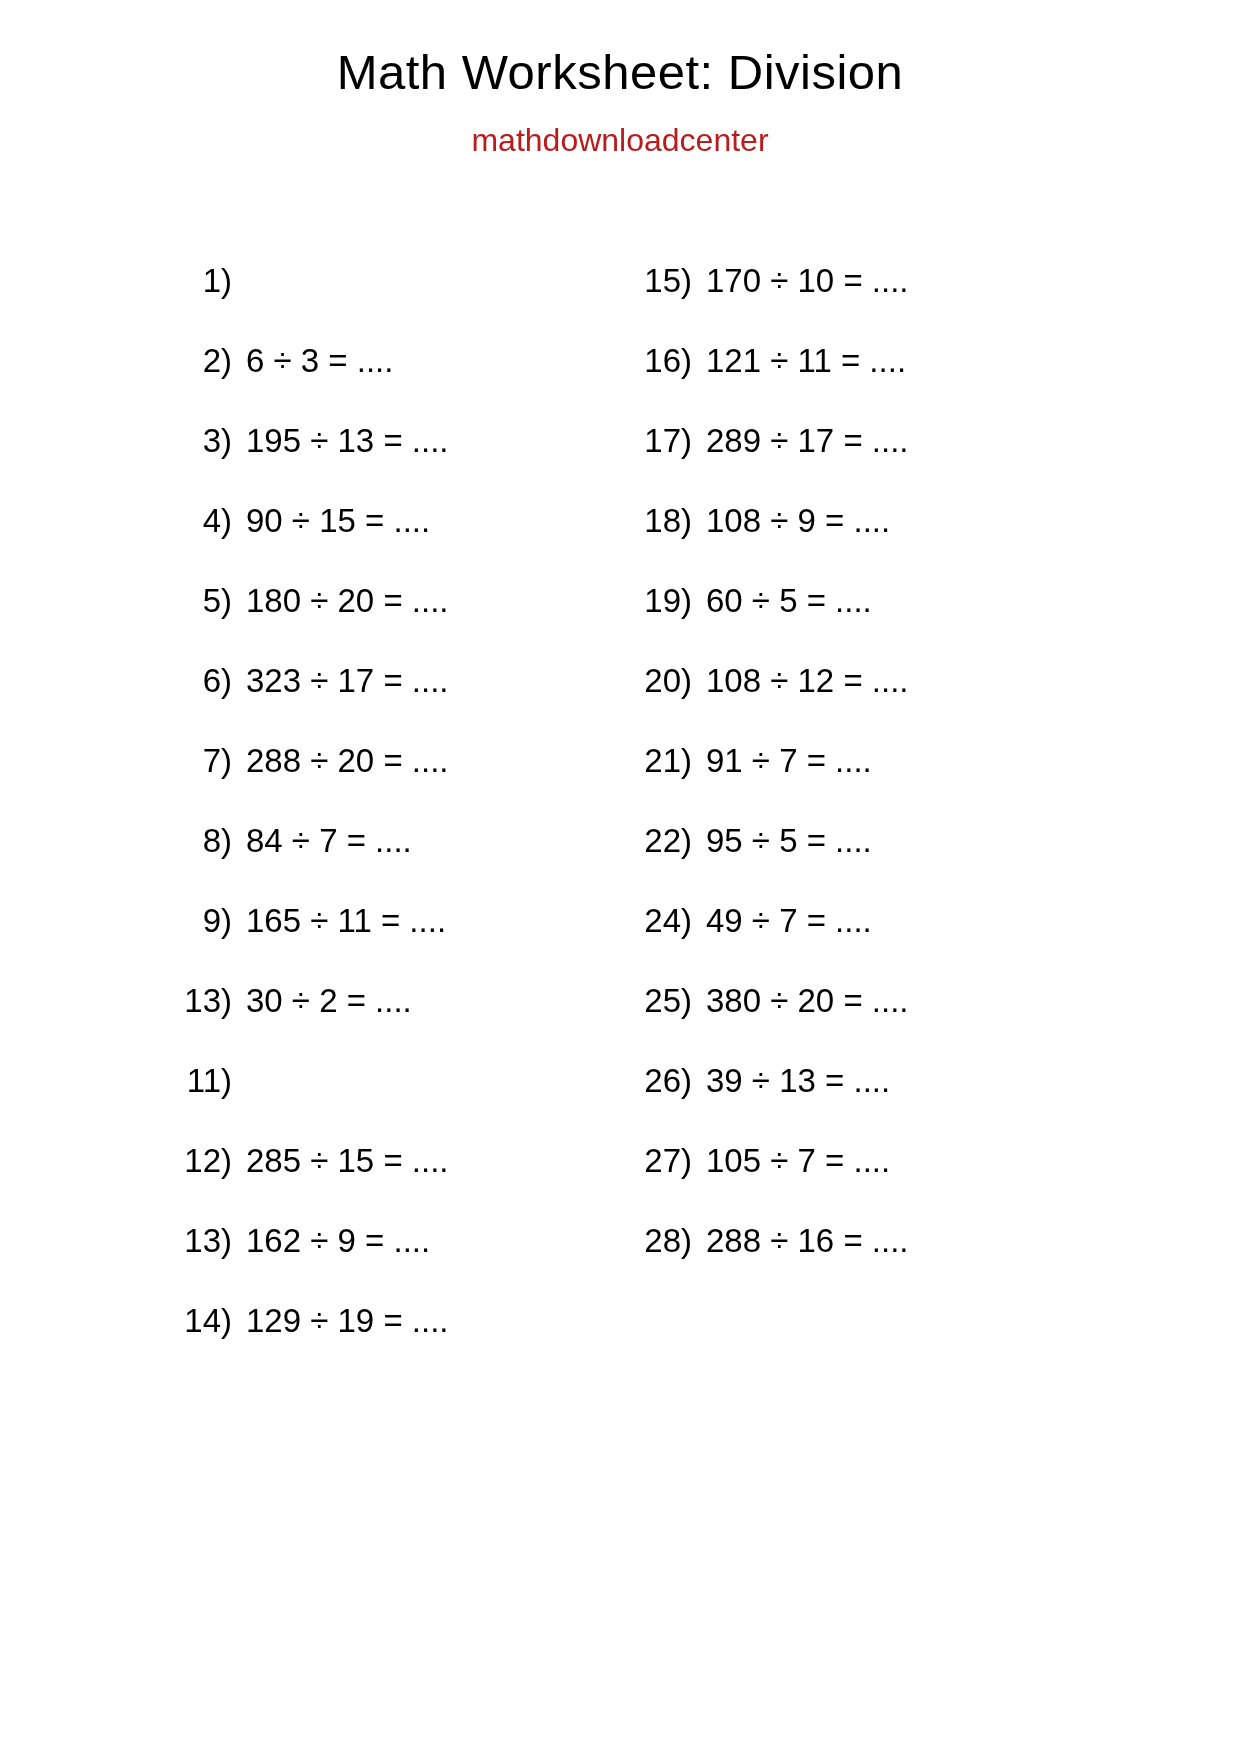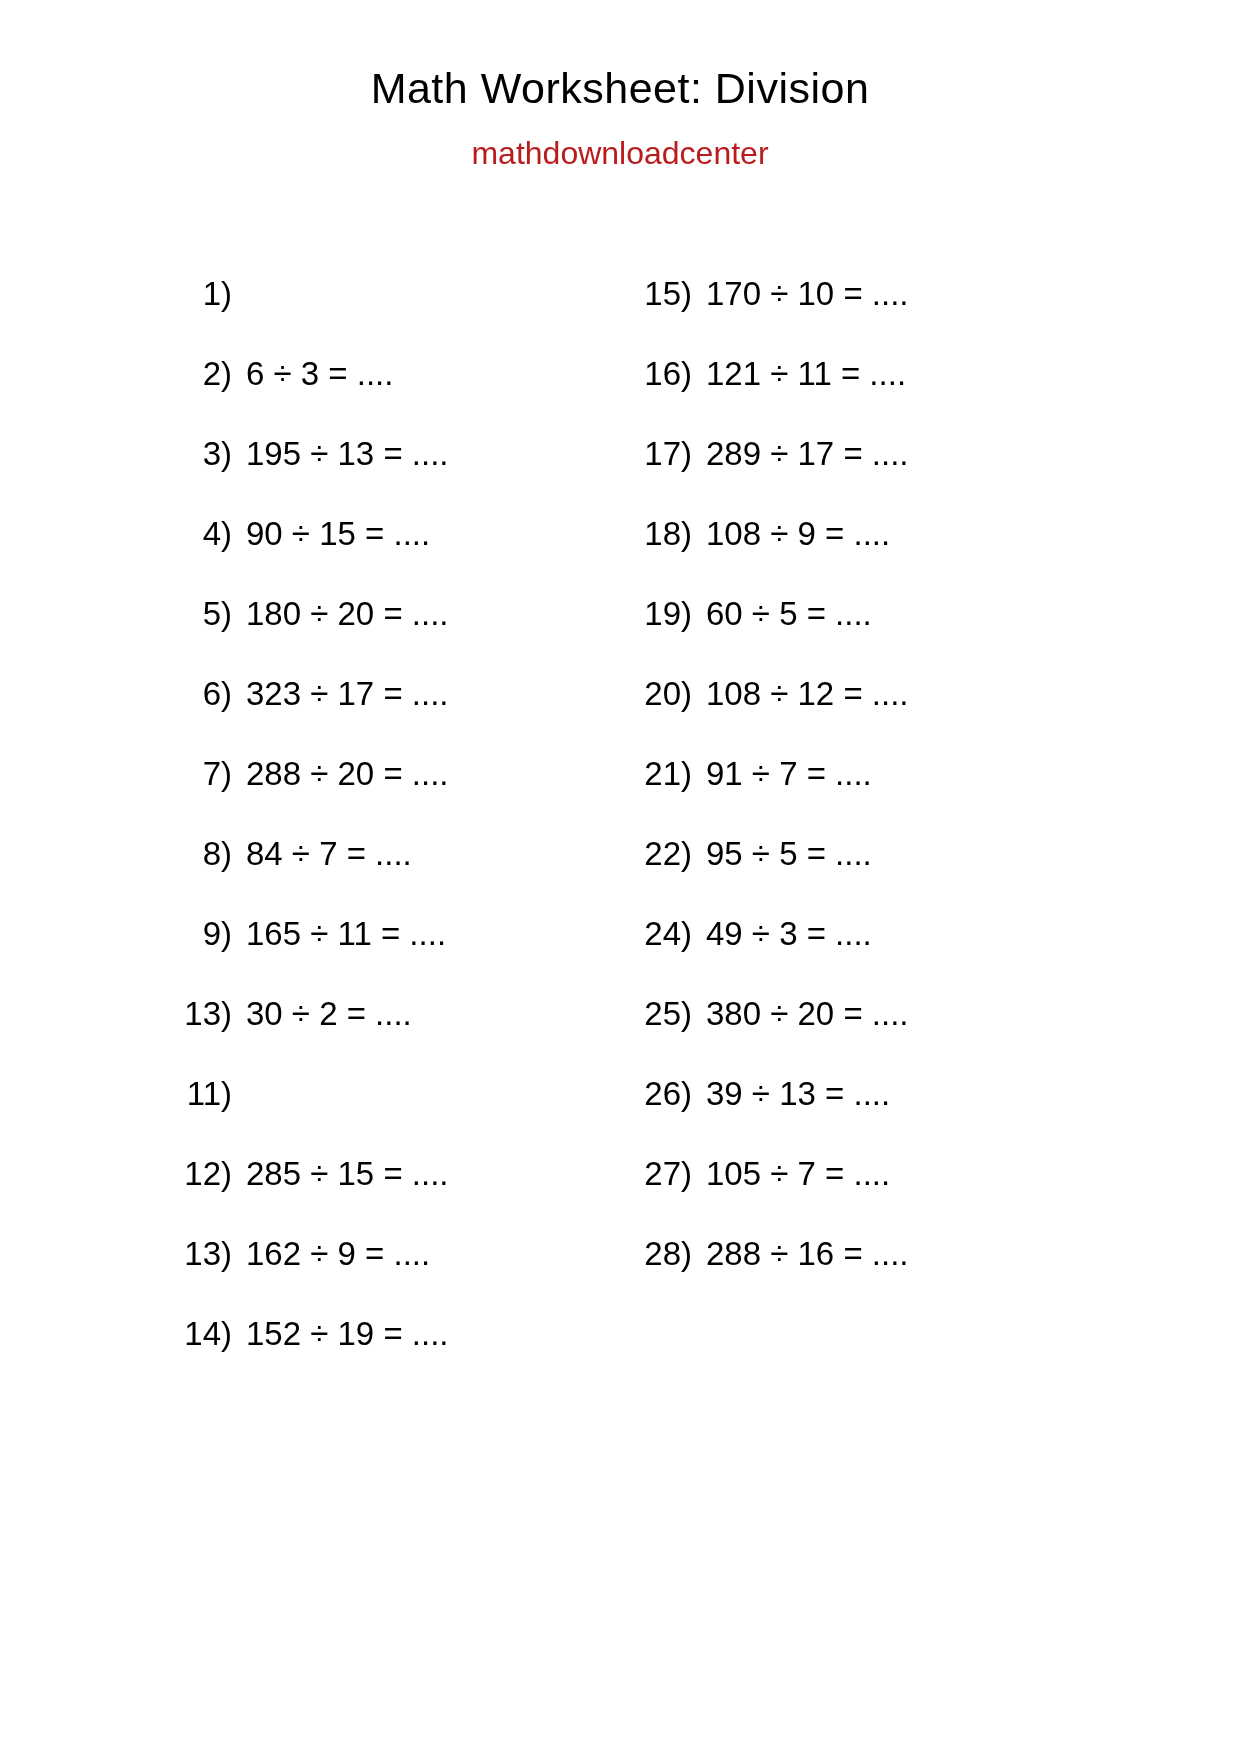--- a/index.html
+++ b/index.html
@@ -15,25 +15,25 @@
     overflow: hidden;
   }
   .page {
     position: relative;
     width: 1240px;
     height: 1754px;
     box-sizing: border-box;
   }
   .title {
     text-align: center;
-    font-size: 43px;
+    font-size: 49px;
     font-weight: normal;
     letter-spacing: 0.5px;
     margin: 0;
-    padding-top: 64px;
+    padding-top: 44px;
     color: #000000;
   }
   .subtitle {
     text-align: center;
     font-size: 32px;
     color: #b91c1c;
     margin: 0;
     padding-top: 22px;
     font-weight: normal;
   }
@@ -127,21 +127,21 @@
       <div class="problem">
           <span class="num">12)</span>
           <span class="expr">285 ÷ 15 = ....</span>
         </div>
       <div class="problem">
           <span class="num">13)</span>
           <span class="expr">162 ÷ 9 = ....</span>
         </div>
       <div class="problem">
           <span class="num">14)</span>
-          <span class="expr">152 ÷ 19 = ....</span>
+          <span class="expr">129 ÷ 19 = ....</span>
         </div>
     </div>
 
     <div class="column right">
       <div class="problem">
           <span class="num">15)</span>
           <span class="expr">170 ÷ 10 = ....</span>
         </div>
       <div class="problem">
           <span class="num">16)</span>
@@ -166,21 +166,21 @@
       <div class="problem">
           <span class="num">21)</span>
           <span class="expr">91 ÷ 7 = ....</span>
         </div>
       <div class="problem">
           <span class="num">22)</span>
           <span class="expr">95 ÷ 5 = ....</span>
         </div>
       <div class="problem">
           <span class="num">24)</span>
-          <span class="expr">49 ÷ 3 = ....</span>
+          <span class="expr">49 ÷ 7 = ....</span>
         </div>
       <div class="problem">
           <span class="num">25)</span>
           <span class="expr">380 ÷ 20 = ....</span>
         </div>
       <div class="problem">
           <span class="num">26)</span>
           <span class="expr">39 ÷ 13 = ....</span>
         </div>
       <div class="problem">

